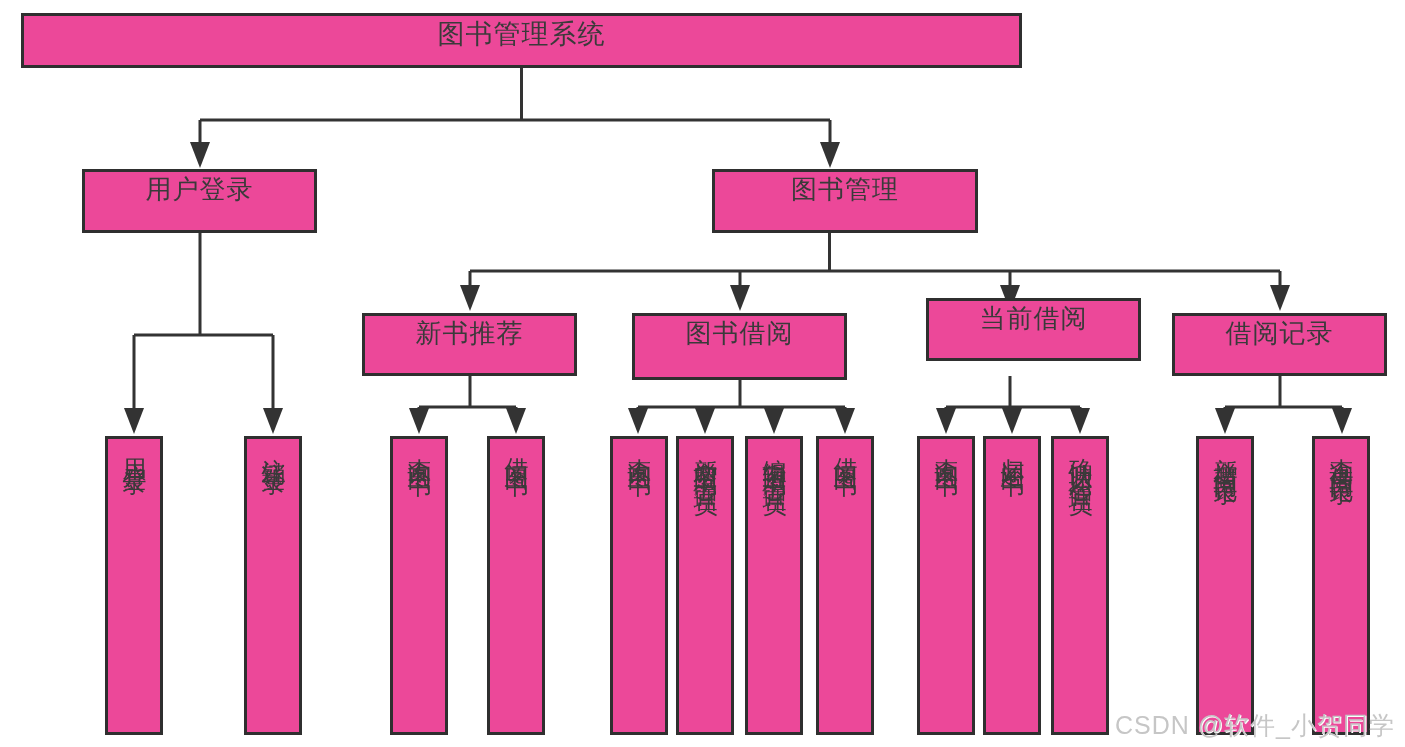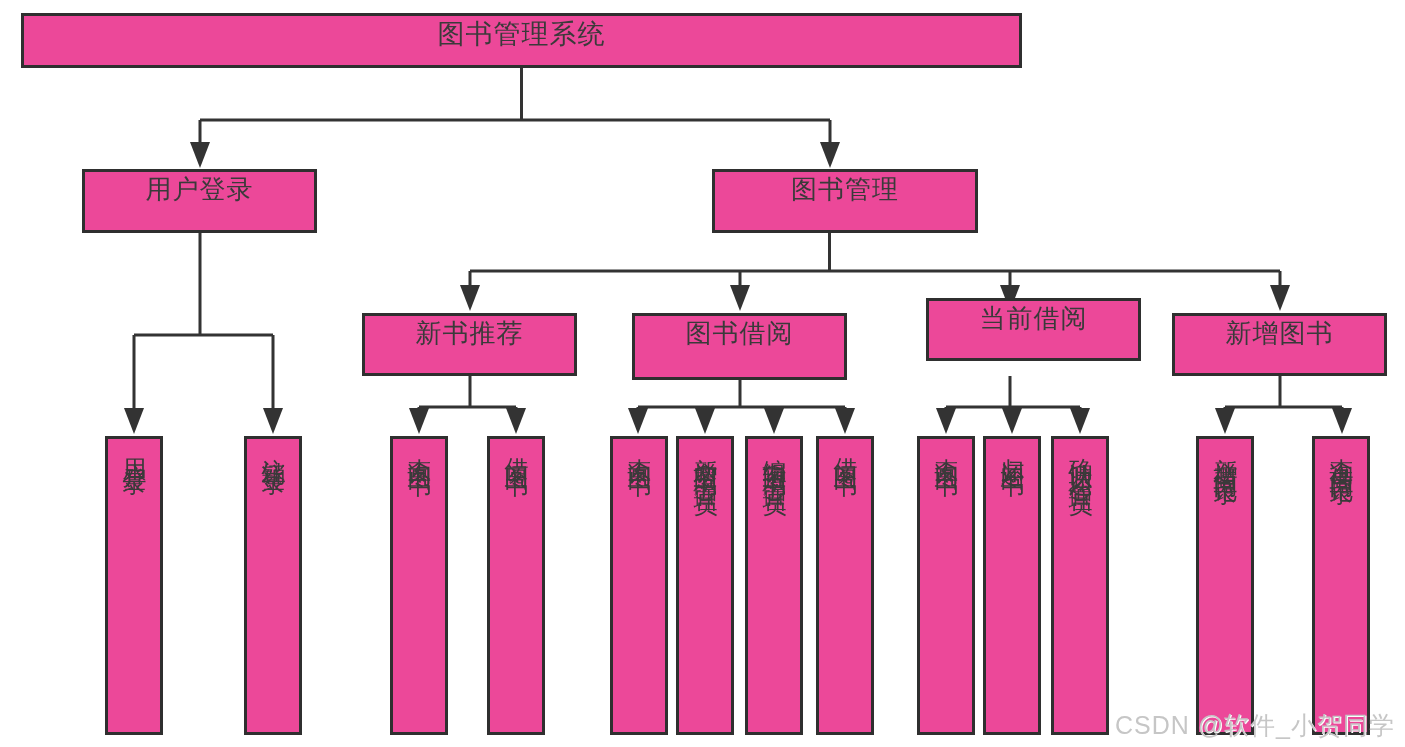--- a/index.html
+++ b/index.html
@@ -138,21 +138,21 @@
   <div class="node h n2a">
     <span>新书推荐</span>
   </div>
   <div class="node h n2b">
     <span>图书借阅</span>
   </div>
   <div class="node h n2c">
     <span>当前借阅</span>
   </div>
   <div class="node h n2d">
-    <span>新增图书</span>
+    <span>借阅记录</span>
   </div>
 
   <div class="node leaf l1">
     <span class="vtext">用户登录</span>
   </div>
   <div class="node leaf l2">
     <span class="vtext">注销登录</span>
   </div>
 
   <div class="node leaf l3">

